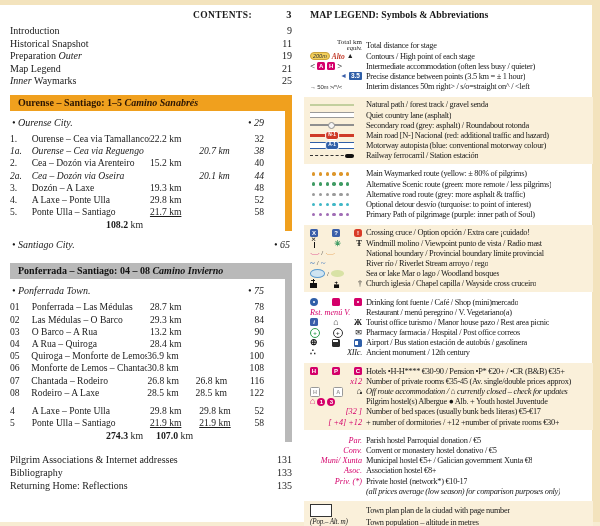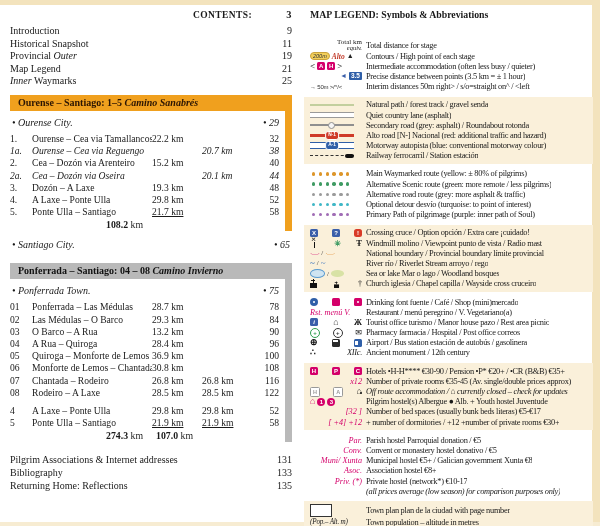--- a/index.html
+++ b/index.html
@@ -16,21 +16,21 @@
   .toc-head .sp{flex:1}
   .toc-head .pg{width:40px;text-align:right;font-size:10.5px}
   .itemrow{display:flex;font-size:10px;line-height:12.6px}
   .itemrow .lbl{flex:1}
   .itemrow .pg{width:34px;text-align:right}
   .it{font-style:italic}
   #front-items{margin-top:5px}
   .secheader{margin-top:7px;font-weight:bold;font-size:10px;line-height:14px;padding:1px 8px;color:#2b1503}
   .secheader.orange{background:#f0a01e}
   .secheader.grey{background:#b9b9b9;color:#111}
-  .secbody{padding-right:6px;border-right:7px solid transparent}
+  .secbody{padding-right:21px;border-right:7px solid transparent}
   .secbody.orange{border-right-color:#f0a01e}
   .secbody.grey{border-right-color:#b9b9b9}
   .cityrow{display:flex;font-style:italic;font-size:10px;padding:6px 0 5px 2px}
   .cityrow .lbl{flex:1}
   .cityrow .pg{width:34px;text-align:right}
   .trow{display:flex;font-size:9.6px;line-height:12.2px;white-space:nowrap}
   .trow.italic{font-style:italic}
   .trow.gap{margin-top:6px}
   .trow.ul .km{text-decoration:underline}
   .c-num{width:22px}
@@ -157,21 +157,21 @@
         <span class="lbl"><span>Introduction</span><span class="it"></span><span></span></span>
         <span class="pg">9</span>
       </div>
 
       <div class="itemrow">
         <span class="lbl"><span>Historical Snapshot</span><span class="it"></span><span></span></span>
         <span class="pg">11</span>
       </div>
 
       <div class="itemrow">
-        <span class="lbl"><span>Provincial </span><span class="it">Outer</span><span></span></span>
+        <span class="lbl"><span>Preparation </span><span class="it">Outer</span><span></span></span>
         <span class="pg">19</span>
       </div>
 
       <div class="itemrow">
         <span class="lbl"><span>Map Legend</span><span class="it"></span><span></span></span>
         <span class="pg">21</span>
       </div>
 
       <div class="itemrow">
         <span class="lbl"><span></span><span class="it">Inner</span><span> Waymarks</span></span>
@@ -441,21 +441,21 @@
         </span>
       <span class="ltxt">Secondary road (grey: asphalt) / Roundabout rotonda</span>
     </div>
     <div class="lrow">
       <span class="sym">
           <span class="road">
             <span class="r-line r-main"></span>
             <span class="rbadge red">N-1</span>
           </span>
         </span>
-      <span class="ltxt">Alto road [N-] Nacional (red: additional traffic and hazard)</span>
+      <span class="ltxt">Main road [N-] Nacional (red: additional traffic and hazard)</span>
     </div>
     <div class="lrow">
       <span class="sym">
           <span class="road">
             <span class="r-line r-moto"></span>
             <span class="rbadge blue">A-1</span>
           </span>
         </span>
       <span class="ltxt">Motorway autopista (blue: conventional motorway colour)</span>
     </div>

